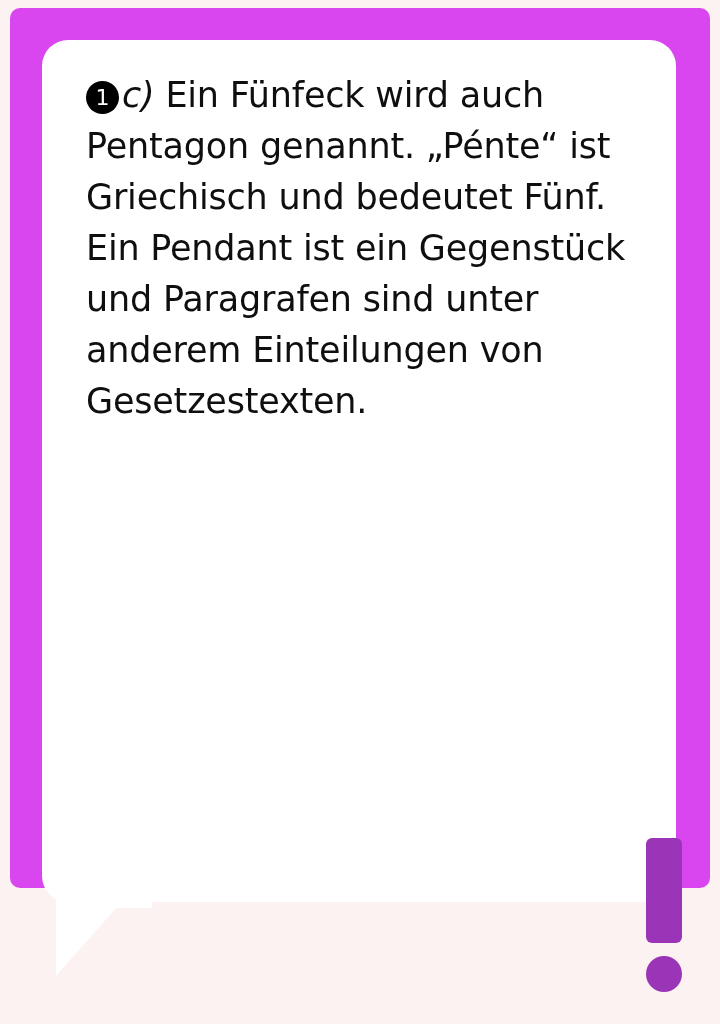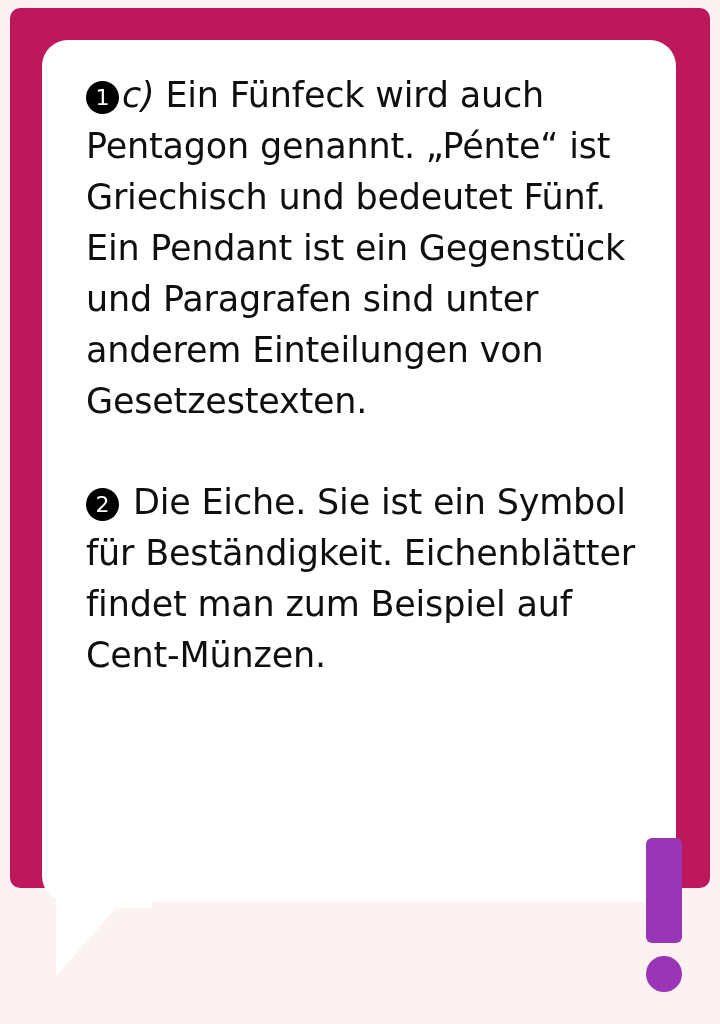--- a/index.html
+++ b/index.html
@@ -13,21 +13,21 @@
     font-family: "Liberation Sans", sans-serif;
     overflow: hidden;
   }
 
   .card {
     position: absolute;
     left: 10px;
     top: 8px;
     width: 700px;
     height: 880px;
-    background: #be185d;
+    background: #d946ef;
     border-radius: 10px;
     box-sizing: border-box;
   }
 
   
   .bubble {
     position: absolute;
     left: 32px;
     top: 32px;
     width: 634px;
@@ -122,22 +122,19 @@
   <div class="bubble"></div>
   <div class="bubble-tail-inner"></div>
   <div class="bubble-tail"></div>
 
   <div class="bubble-text">
 
     <p class="para">
       <span class="num">1</span><span class="italic">c)</span><span> Ein Fünfeck wird auch Pentagon genannt. „Pénte“ ist Griechisch und bedeutet Fünf. Ein Pendant ist ein Gegenstück und Paragrafen sind unter anderem Einteilungen von Gesetzestexten.</span>
     </p>
 
-    <p class="para">
-      <span class="num">2</span><span class="italic"></span><span> Die Eiche. Sie ist ein Symbol für Beständigkeit. Eichenblätter findet man zum Beispiel auf Cent-Münzen.</span>
-    </p>
 
   </div>
 
   <div class="excl-bar"></div>
   <div class="excl-dot"></div>
 
 </div>
 
 </body></html>

